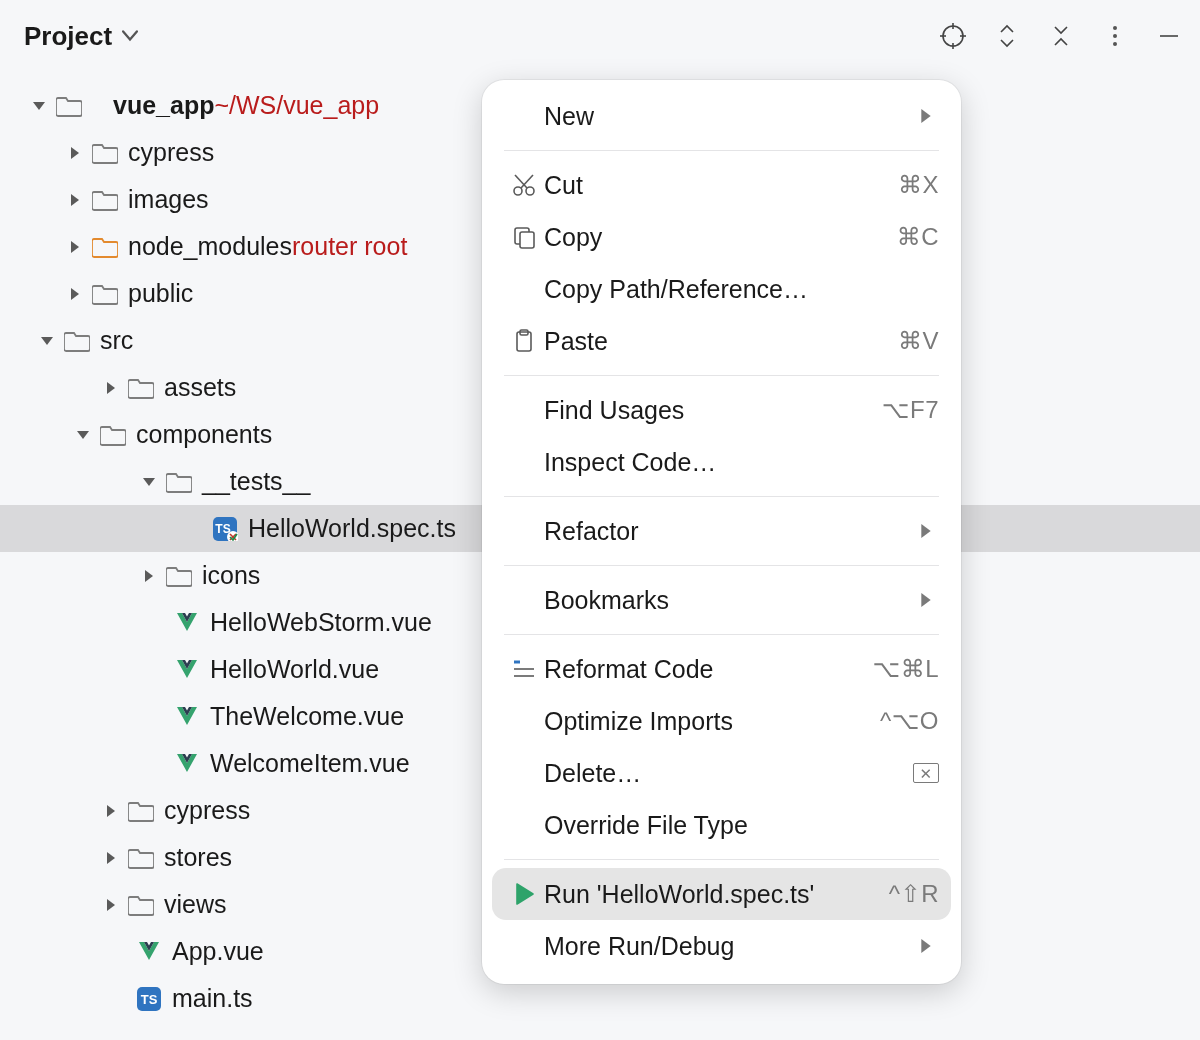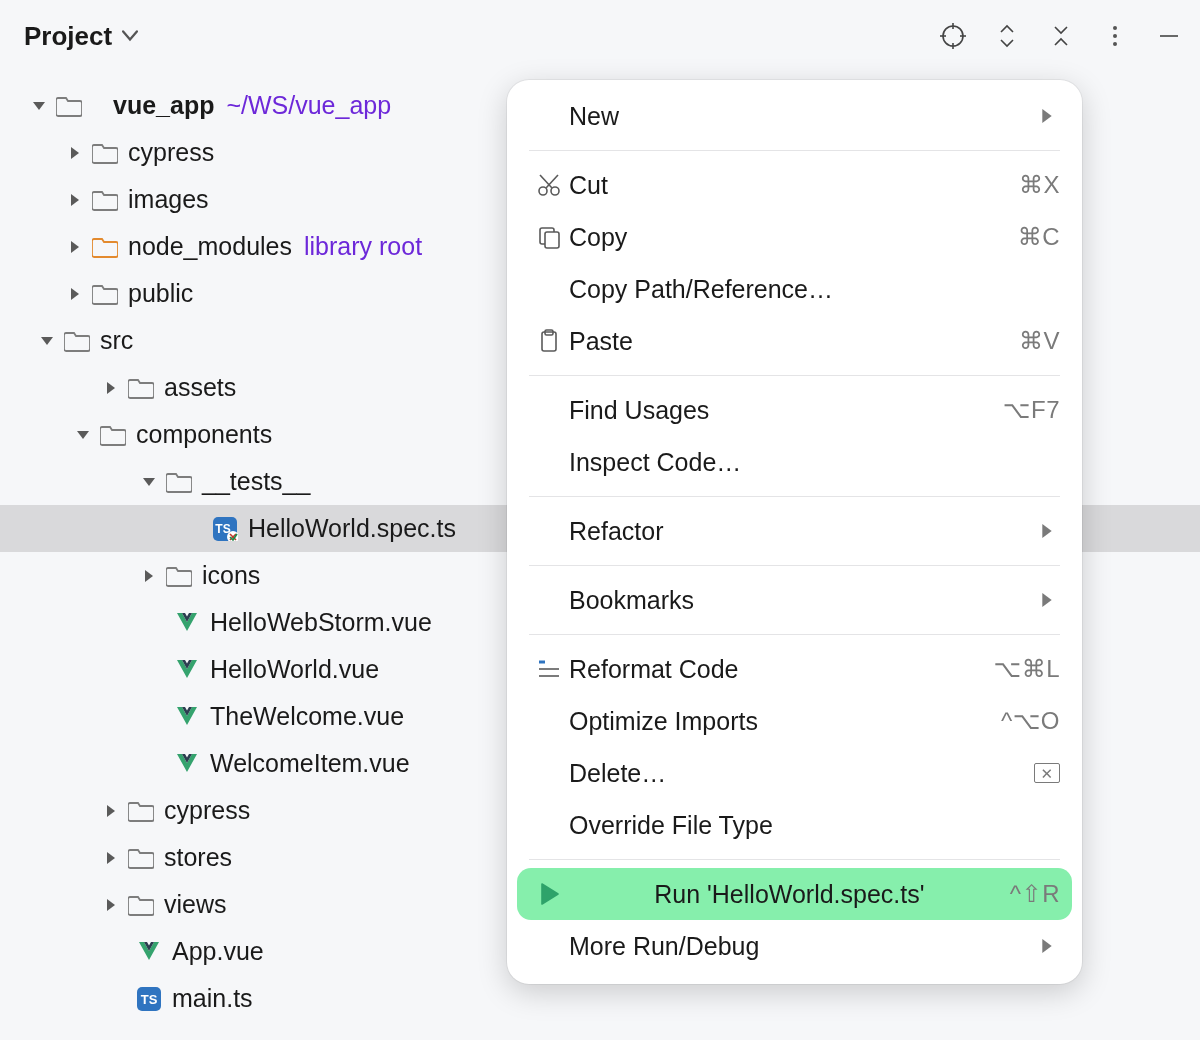--- a/index.html
+++ b/index.html
@@ -55,46 +55,44 @@
   .chev svg { width: 12px; height: 12px; fill: currentColor; }
   .file-icon, .folder-icon {
     width: 26px; height: 24px;
     margin-right: 10px;
     display:flex; align-items:center; justify-content:center;
   }
   .folder-icon svg { width:100%; height:100%; }
   .file-icon svg { width:100%; height:100%; }
   .row .name { white-space: nowrap; }
   .row .name.bold { font-weight: 700; margin-left: 21px; }
-  .row .sub { color:#6d28d9; margin-left:12px; }
+  .row .sub { color:#b91c1c; }
 
   
   .menu {
     position: absolute;
     top: 80px;
     left: 482px;
-    width: 575px;
+    width: 479px;
     background: #ffffff;
     border-radius: 22px;
     box-shadow: 0 8px 30px rgba(0,0,0,0.18), 0 0 0 1px rgba(0,0,0,0.05);
     padding: 10px 0 12px 0;
-    margin-left: 25px;
   }
   .menu-item {
     display: flex;
     align-items: center;
     height: 52px;
     padding: 0 22px 0 22px;
   }
   .menu-item.highlight {
-    background: #86efac;
+    background: #e5e5e5;
     border-radius: 14px;
     margin: 0 10px;
     padding: 0 12px;
-    text-align: center;
   }
   .menu-icon {
     width: 40px;
     display:flex; align-items:center; justify-content:center;
     color:#5a5a5a;
   }
   .menu-icon svg { width: 26px; height: 26px; stroke: currentColor; fill:none; stroke-width:1.6; }
   .menu-icon.run svg { fill:#2ea36a; stroke:#2ea36a; }
   .menu-icon.debug svg { fill:none; stroke:#2ea36a; }
   .menu-label { flex: 1; font-size: 25px; }
@@ -249,21 +247,21 @@
         <svg viewBox="0 0 8 12">
           <use href="#chev-right"></use>
         </svg>
       </span>
     <span class="folder-icon">
         <svg viewBox="0 0 26 24">
           <use href="#folder-orange"></use>
         </svg>
       </span>
     <span class="name">node_modules</span>
-    <span class="sub">library root</span>
+    <span class="sub">router root</span>
   </div>
 
   <div class="row ind1">
     <span class="chev">
         <svg viewBox="0 0 8 12">
           <use href="#chev-right"></use>
         </svg>
       </span>
     <span class="folder-icon">
         <svg viewBox="0 0 26 24">

